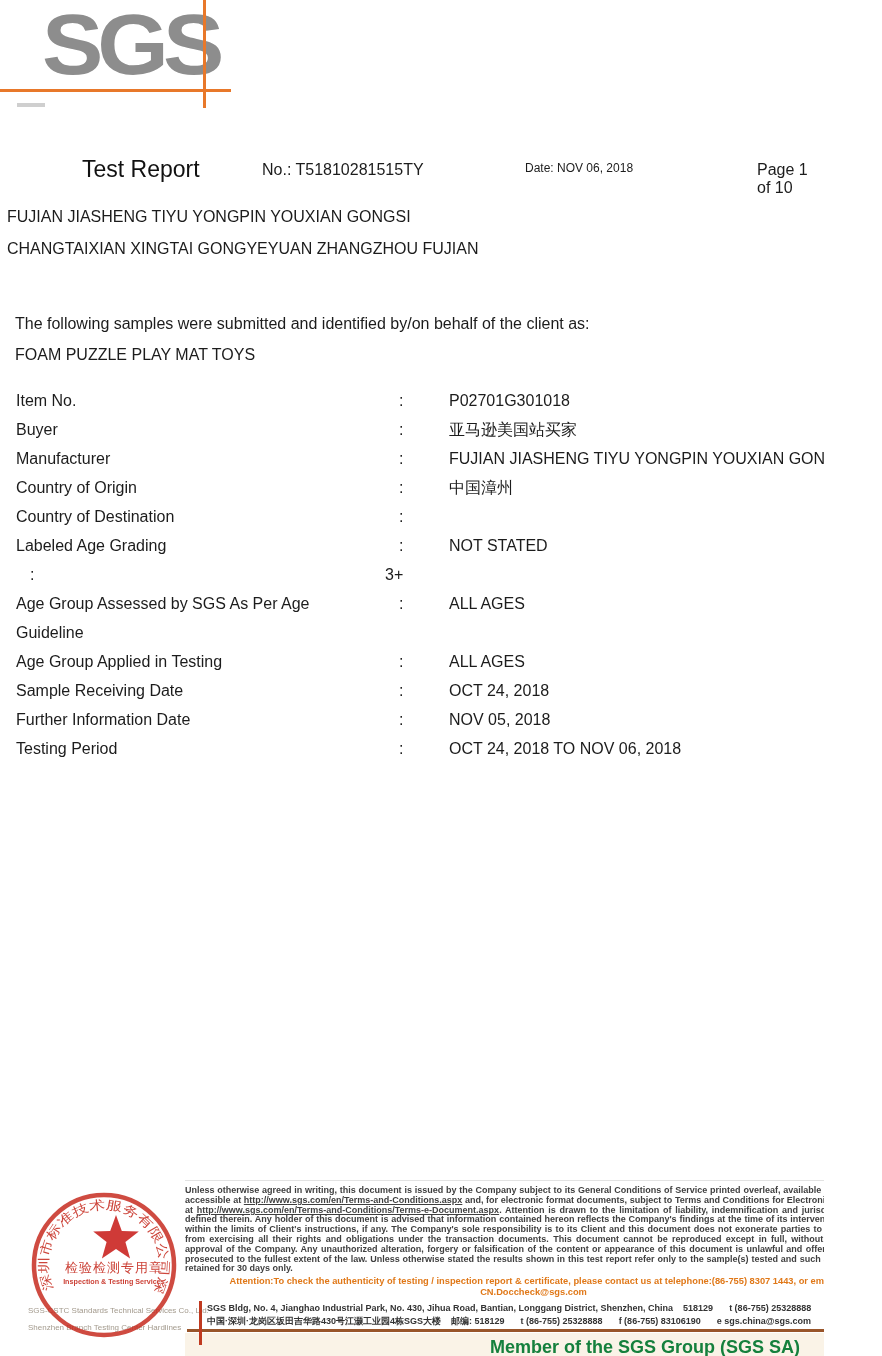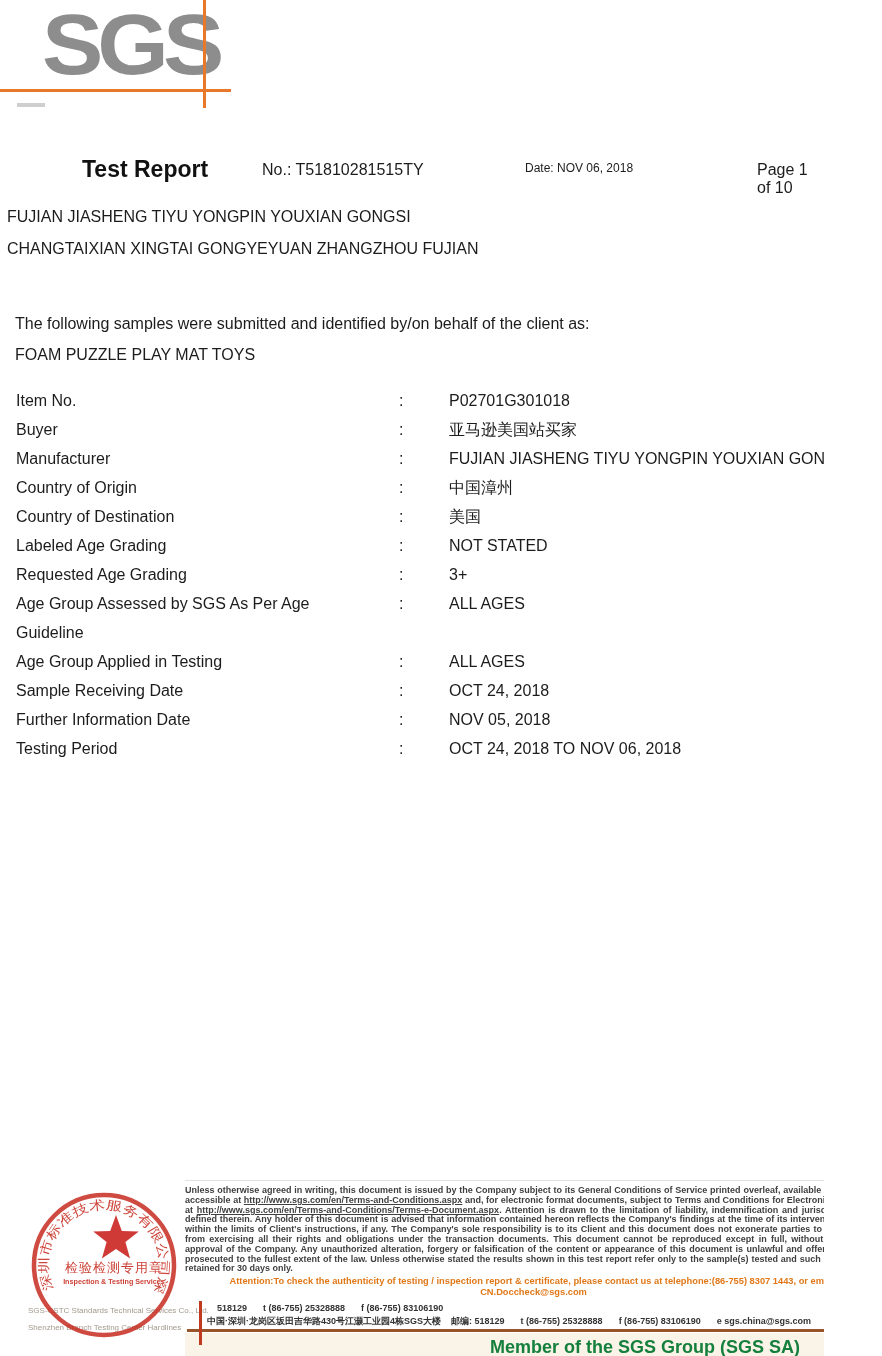--- a/index.html
+++ b/index.html
@@ -7,21 +7,21 @@
     position:relative;width:824px;height:1356px;background:#ffffff;overflow:hidden;
     font-family:"Liberation Sans","DejaVu Sans",sans-serif;color:#1c1c1c;
   }
   
   .logo-text{position:absolute;left:42px;top:2px;font-size:92px;font-weight:700;
     letter-spacing:-6px;color:#8d8d8d;line-height:1;transform:scaleY(0.92);transform-origin:top left;}
   .cross-h{position:absolute;left:0;top:89px;width:231px;height:3px;background:#e8782a;}
   .cross-v{position:absolute;left:203px;top:0;width:3px;height:108px;background:#e8782a;}
   .logo-smudge{position:absolute;left:17px;top:103px;width:28px;height:4px;background:#cfcfcf;}
   
-  .rpt-title{position:absolute;left:82px;top:156px;font-size:23px;font-weight:700;color:#111;}
+  .rpt-title{position:absolute;left:82px;top:156px;font-size:23px;font-weight:400;color:#111;}
   .hdr-no{position:absolute;left:262px;top:161px;font-size:16px;}
   .hdr-date{position:absolute;left:525px;top:161px;font-size:12px;}
   .hdr-page{position:absolute;left:757px;top:161px;font-size:16px;}
   
   .client1{position:absolute;left:7px;top:208px;font-size:16px;}
   .client2{position:absolute;left:7px;top:240px;font-size:16px;}
   
   .intro{position:absolute;left:15px;top:315px;font-size:16px;}
   .sample-name{position:absolute;left:15px;top:346px;font-size:16px;}
   
@@ -84,29 +84,27 @@
         <span>FUJIAN JIASHENG TIYU YONGPIN YOUXIAN GONGSI</span>
     </div>
     <div class="info-row">
       <span>Country of Origin</span>
         <span class="colon">:</span>
         <span>中国漳州</span>
     </div>
     <div class="info-row">
       <span>Country of Destination</span>
         <span class="colon">:</span>
-        <span>美国</span>
     </div>
     <div class="info-row">
       <span>Labeled Age Grading</span>
         <span class="colon">:</span>
         <span>NOT STATED</span>
     </div>
     <div class="info-row">
-      <span>Requested Age Grading</span>
         <span class="colon">:</span>
         <span>3+</span>
     </div>
     <div class="info-row">
       <span>Age Group Assessed by SGS As Per Age Guideline</span>
         <span class="colon">:</span>
         <span>ALL AGES</span>
     </div>
     <div class="info-row">
       <span>Age Group Applied in Testing</span>
@@ -152,20 +150,21 @@
   </svg>
 
   <div class="gray-co">
     <div>SGS-CSTC Standards Technical Services Co., Ltd.</div>
     <div>Shenzhen Branch Testing Center Hardlines</div>
   </div>
 
   <div class="v-line"></div>
   <div class="addr">
     <div class="addr-row">
+      <span>SGS Bldg, No. 4, Jianghao Industrial Park, No. 430, Jihua Road, Bantian, Longgang District, Shenzhen, China</span>
       <span class="postal">518129</span>
       <span class="tel">t (86-755) 25328888</span>
       <span class="fax">f (86-755) 83106190</span>
 
     </div>
     <div class="addr-row">
       <span>中国·深圳·龙岗区坂田吉华路430号江灏工业园4栋SGS大楼</span>
       <span class="postal">邮编: 518129</span>
       <span class="tel">t (86-755) 25328888</span>
       <span class="fax">f (86-755) 83106190</span>

